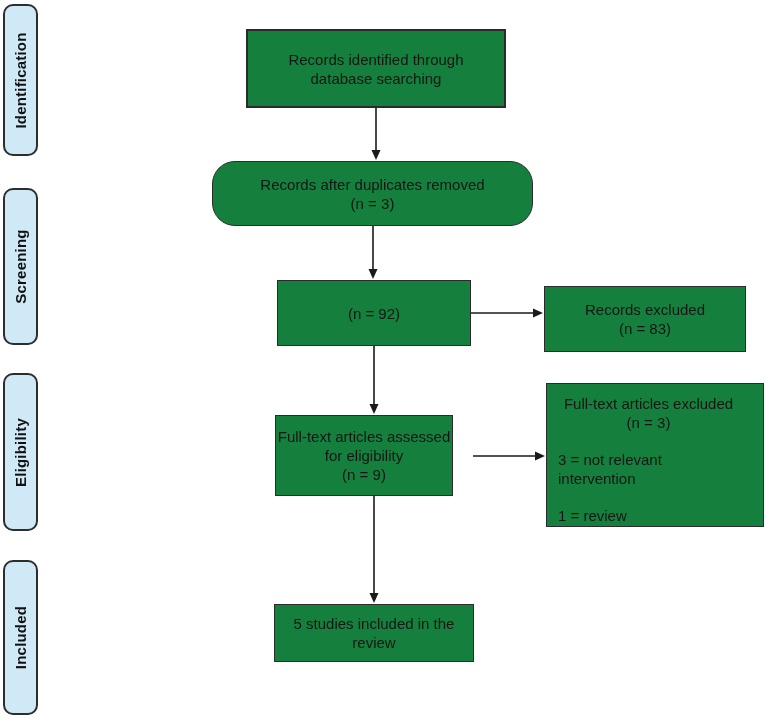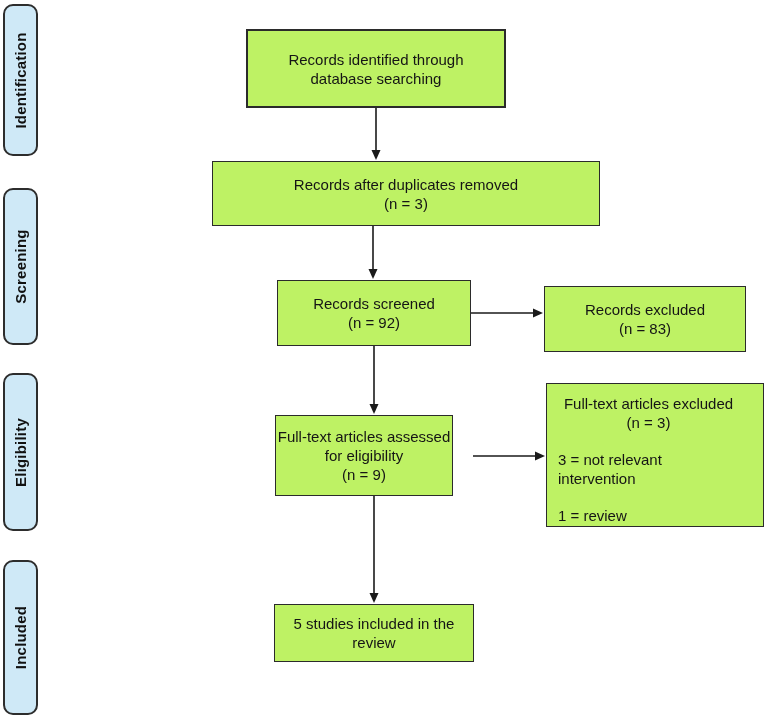--- a/index.html
+++ b/index.html
@@ -29,21 +29,21 @@
     transform: rotate(-90deg);
     white-space: nowrap;
     font-weight: bold;
     font-size: 15px;
     letter-spacing: 0.2px;
     color: #111111;
   }
   
   .fbox {
     position: absolute;
-    background: #bef264;
+    background: #15803d;
     border: 1.7px solid #2b2b2b;
     box-sizing: border-box;
     display: flex;
     flex-direction: column;
     align-items: center;
     justify-content: center;
     text-align: center;
     font-size: 15px;
     line-height: 19px;
   }
@@ -80,27 +80,26 @@
   </div>
   <div class="phase" style="top:560px; height:155px;">
     <span class="vlabel">Included</span>
   </div>
 
   <div class="fbox" style="left:246px; top:29px; width:260px; height:79px; border-width:2px;">
     <div class="line">Records identified through</div>
     <div class="line">database searching</div>
   </div>
 
-  <div class="fbox" style="left:212px; top:161px; width:388px; height:65px;">
+  <div class="fbox" style="left:212px; top:161px; width:321px; height:65px;border-radius:23px;">
     <div class="line">Records after duplicates removed</div>
     <div class="line">(n = 3)</div>
   </div>
 
   <div class="fbox" style="left:277px; top:280px; width:194px; height:66px;">
-    <div class="line">Records screened</div>
     <div class="line">(n = 92)</div>
   </div>
 
   <div class="fbox" style="left:544px; top:280px; width:202px; height:66px;margin-top:6px;">
     <div class="line">Records excluded</div>
     <div class="line">(n = 83)</div>
   </div>
 
   <div class="fbox" style="left:275px; top:415px; width:178px; height:81px;">
     <div class="line">Full-text articles assessed</div>

